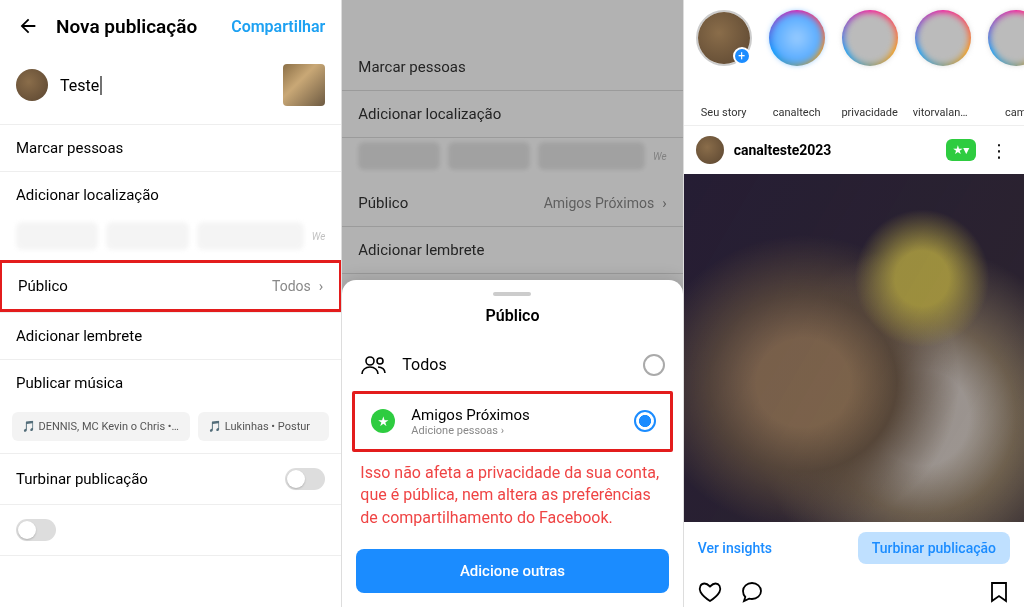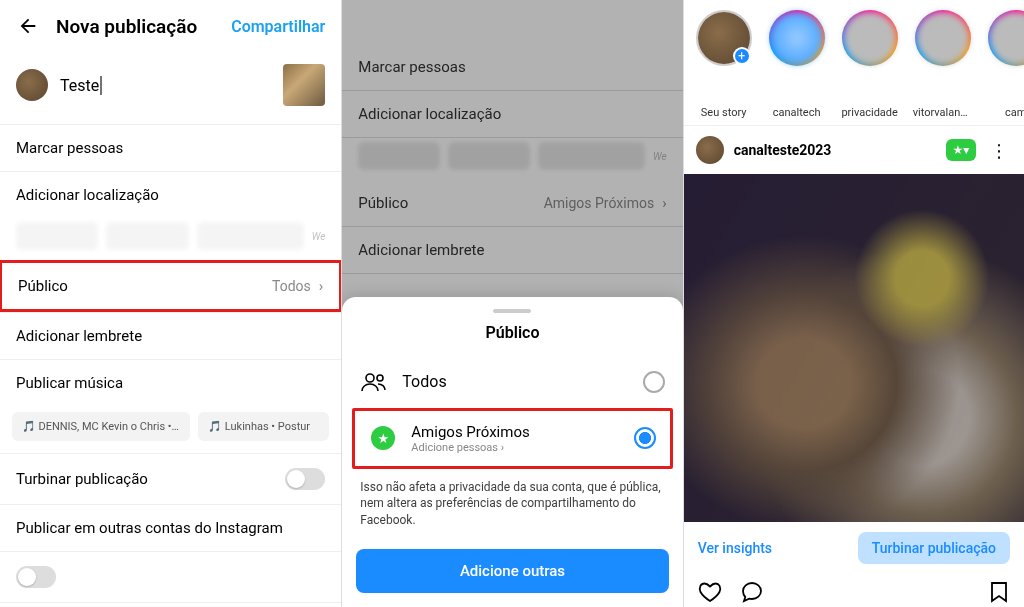--- a/index.html
+++ b/index.html
@@ -40,21 +40,21 @@
   .sheet-title { text-align: center; font-size: 16px; font-weight: 600; padding-bottom: 14px; }
   .sheet-q { font-size: 15px; font-weight: 600; padding: 6px 18px 14px; line-height: 1.35; }
   .opt { display: flex; align-items: center; padding: 12px 18px; gap: 14px; }
   .opt-icon { width: 28px; height: 28px; display: flex; align-items: center; justify-content: center; }
   .opt-text { flex: 1; }
   .opt-title { font-size: 15px; }
   .opt-sub { font-size: 11px; color: #888; }
   .radio { width: 22px; height: 22px; border: 2px solid #aaa; border-radius: 50%; }
   .radio.sel { border-color: #1b8cff; background: radial-gradient(circle,#1b8cff 45%,#fff 50%); }
   .star-badge { width: 24px; height: 24px; background: #2ecc40; border-radius: 50%; display: flex; align-items: center; justify-content: center; color:#fff; font-size:13px; }
-  .sheet-note { font-size: 12px; color: #404040; padding: 10px 18px 14px; line-height: 1.4; }
+  .sheet-note { font-size: 16px; color: #ef4444; padding: 10px 18px 14px; line-height: 1.4; }
   .sheet-btn { margin: 6px 14px 14px; background: #1b8cff; color: #fff; text-align: center; padding: 13px; border-radius: 8px; font-size: 15px; font-weight: 500; }
   .hb2 { border:3px solid #e31c1c; margin:0 10px; border-radius:2px; }
 
   
   .stories { display: flex; gap: 13px; padding: 10px 10px 6px; overflow: hidden; }
   .story { width: 60px; text-align: center; flex-shrink: 0; }
   .story-ring { width: 56px; height: 56px; border-radius: 50%; margin: 0 auto 5px; display: flex; align-items: center; justify-content: center; position: relative; }
   .story-ring.own { border: 2px solid #ccc; }
   .story-ring.grad { background: conic-gradient(#f09,#f90,#09f,#f09); padding: 2px; }
   .story-inner { width: 100%; height: 100%; border-radius: 50%; background: #bbb; filter: blur(3px); }
@@ -127,23 +127,20 @@
   </div>
   <div class="music-chips">
     <div class="music-chip">🎵 DENNIS, MC Kevin o Chris • Tá OK</div>
     <div class="music-chip" style="flex:0.7">🎵 Lukinhas • Postur</div>
   </div>
   <div class="row">
     <div class="label">Turbinar publicação</div>
     <div class="toggle"></div>
   </div>
   <div class="row">
-    <div class="label">Publicar em outras contas do Instagram</div>
-  </div>
-  <div class="row">
     <div class="toggle"></div>
   </div>
   <div class="row">
     
   </div>
 </div>
 
 <div class="panel">
   <div class="dimmed">
     <div style="height:44px"></div>

